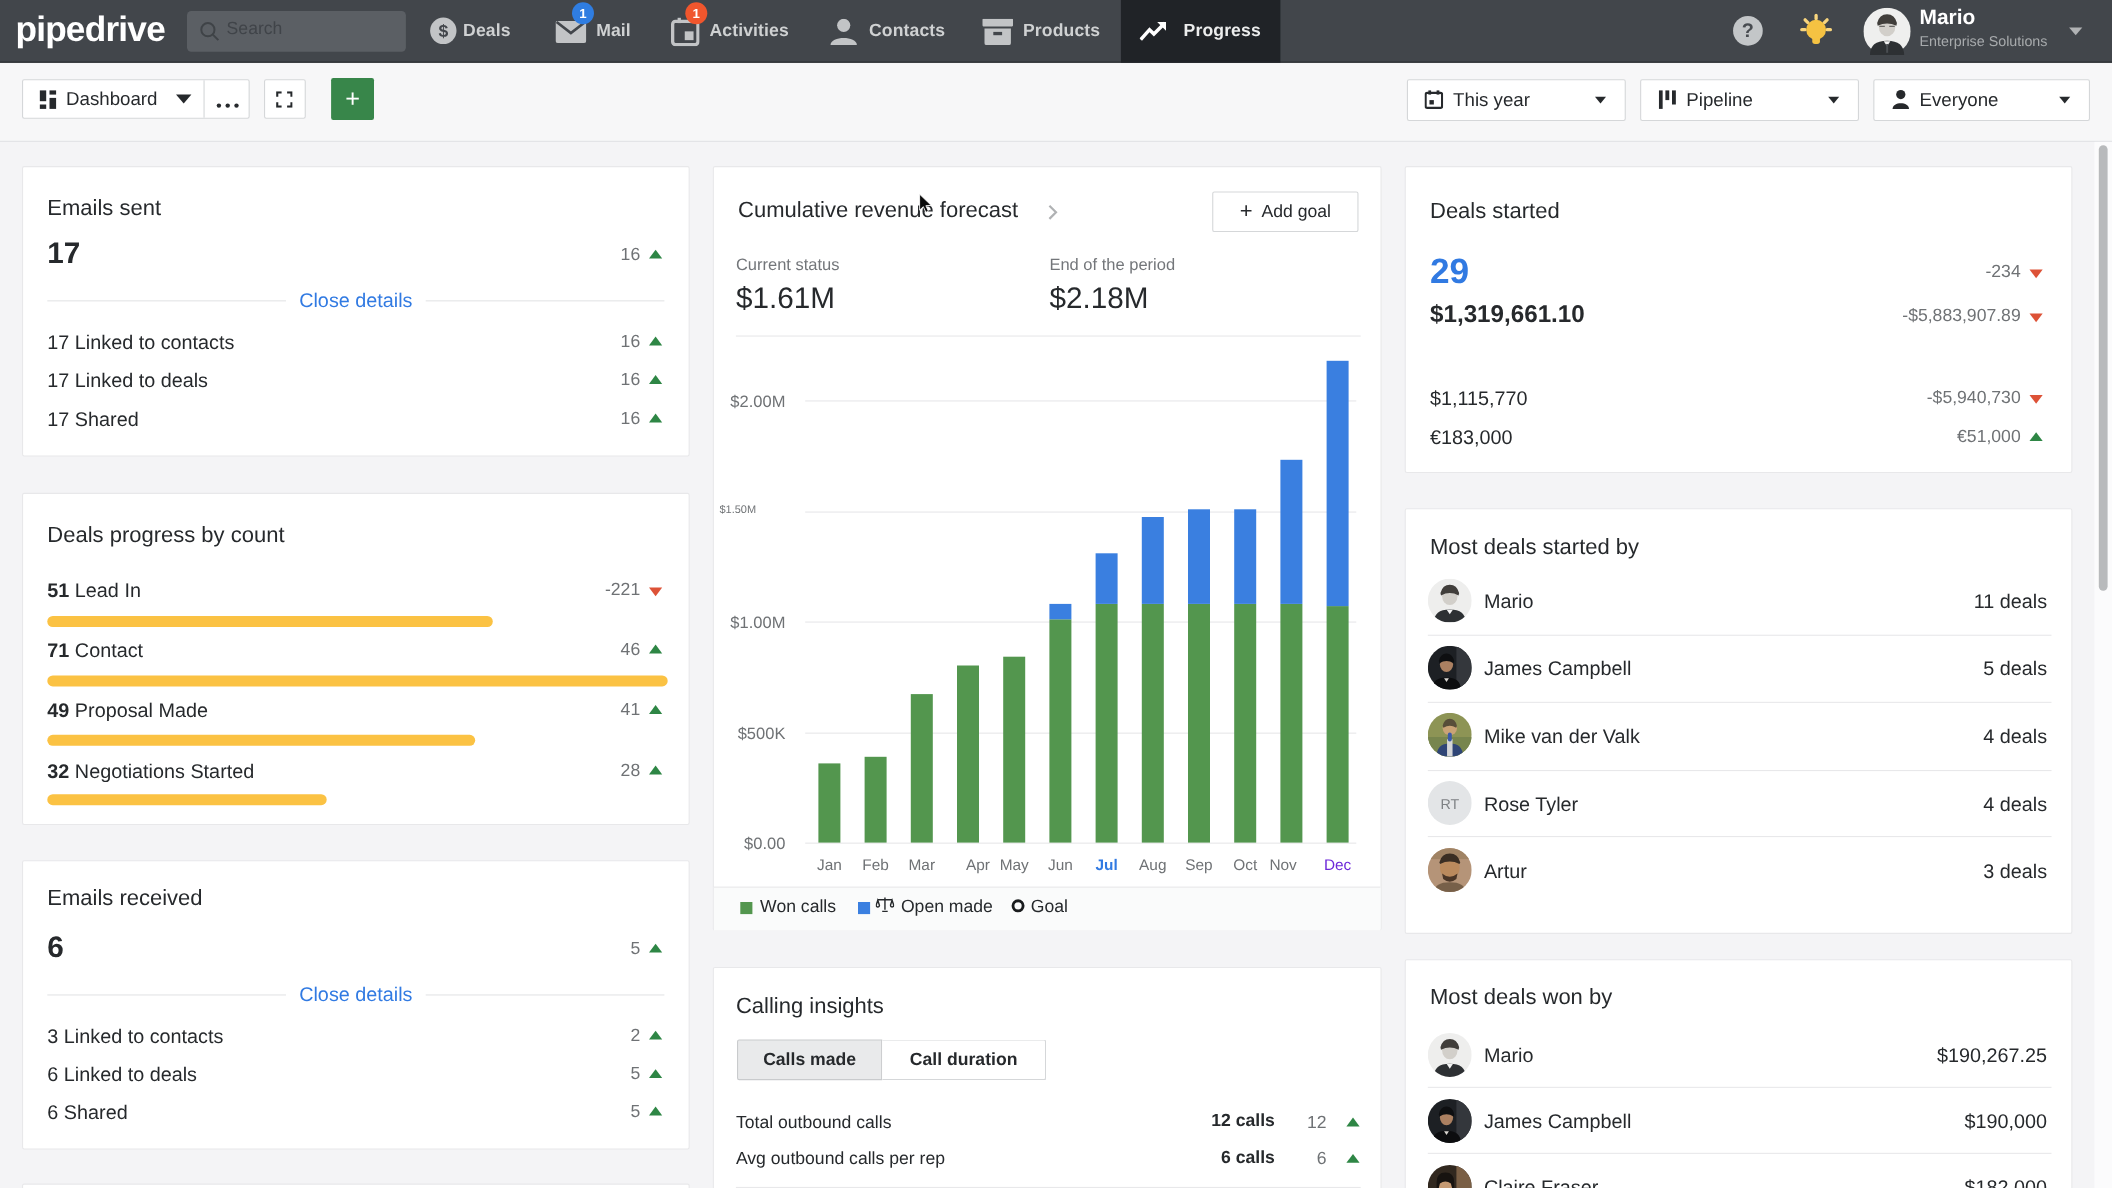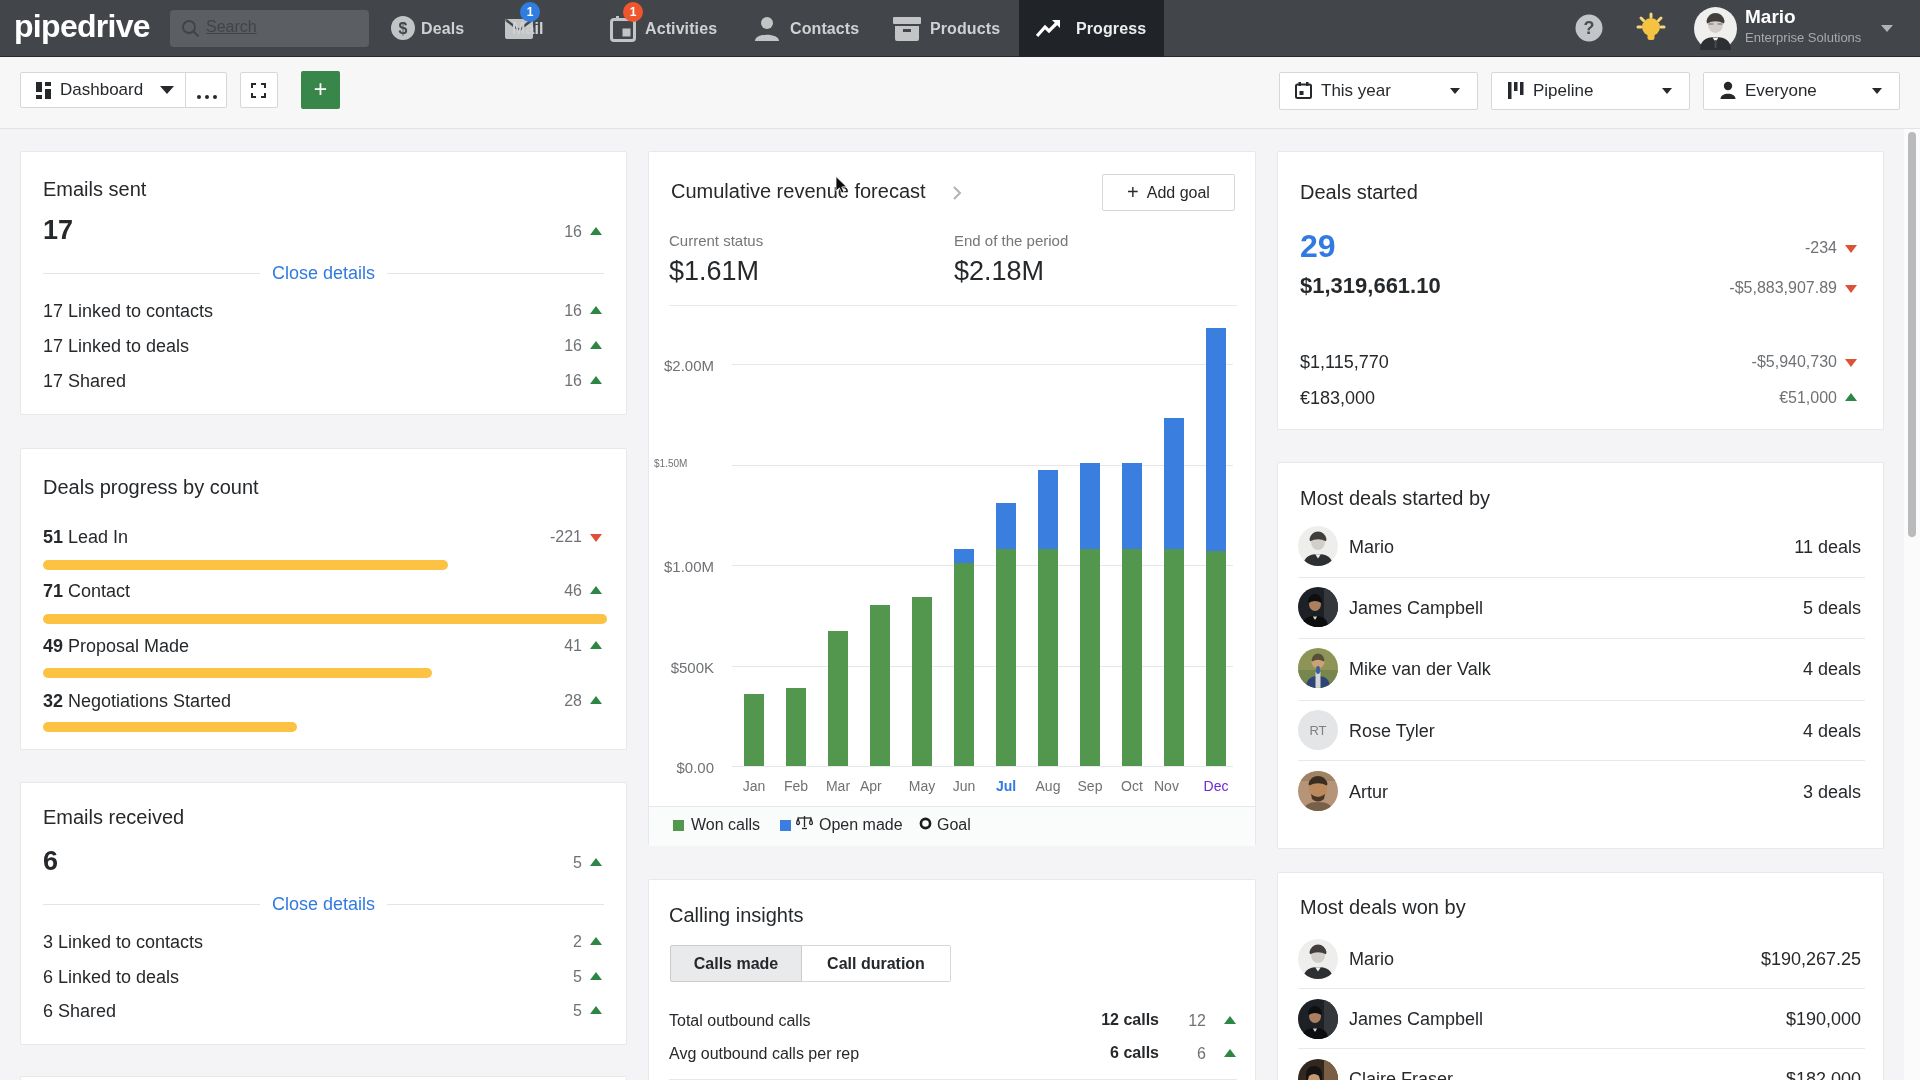--- a/index.html
+++ b/index.html
@@ -4,21 +4,21 @@
 <style>
 * { margin:0; padding:0; box-sizing:border-box; }
 html,body { width:1920px; height:1080px; overflow:hidden; font-family:"Liberation Sans", sans-serif; }
 body { background:#f4f4f6; position:relative; }
 .abs { position:absolute; }
 
 
 #nav { position:absolute; left:0; top:0; width:1920px; height:57px; background:#42464b; border-bottom:1px solid #26282b; }
 #logo { position:absolute; left:14px; top:8px; font-size:32px; font-weight:bold; color:#fff; letter-spacing:-0.7px; }
 #search { position:absolute; left:170px; top:10px; width:199px; height:37px; background:#5b5f64; border:none; border-radius:4px; }
-#search .ph { position:absolute; left:36px; top:8px; font-size:16px; color:#404449;text-decoration:underline; }
+#search .ph { position:absolute; left:36px; top:8px; font-size:16px; color:#404449; }
 .navitem { position:absolute; top:0; height:57px; display:flex; align-items:center; color:#cfd1d2; font-size:16px; font-weight:bold; letter-spacing:0.1px; }
 .badge { position:absolute; width:20px; height:20px; border-radius:10px; color:#fff; font-size:12px; font-weight:bold; text-align:center; line-height:20px; top:2px; }
 #progresstab { position:absolute; left:1019px; top:0; width:145px; height:57px; background:#202327; }
 
 
 #toolbar { position:absolute; left:0; top:58px; width:1920px; height:71px; background:#f7f7f8; border-bottom:1px solid #e2e3e5; }
 .btn { position:absolute; background:#fff; border:1px solid #d5d7d9; border-radius:2px; }
 .caret { width:0; height:0; border-left:5px solid transparent; border-right:5px solid transparent; border-top:6px solid #26292c; display:inline-block; }
 
 
@@ -53,21 +53,21 @@
       <circle cx="13" cy="13" r="12" fill="#c2c4c6"></circle>
       <text x="13" y="18.5" font-size="16" font-weight="bold" fill="#42464b" text-anchor="middle" font-family="Liberation Sans">$</text>
     </svg>
   <div class="navitem" style="left:421px">Deals</div>
 
   <svg class="abs" style="left:505px;top:19px" width="28" height="20" viewBox="0 0 28 20">
       <rect x="0" y="0" width="28" height="20" rx="2" fill="#c2c4c6"></rect>
       <path d="M1 1 L14 11 L27 1" fill="none" stroke="#42464b" stroke-width="2.4"></path>
     </svg>
   <div class="badge" style="left:520px;background:#2f7de1">1</div>
-  <div class="navitem" style="left:512px">Mail</div>
+  <div class="navitem" style="left:542px">Mail</div>
 
   <svg class="abs" style="left:610px;top:16px" width="26" height="26" viewBox="0 0 26 26">
       <rect x="1.5" y="3.5" width="23" height="21" rx="2.5" fill="none" stroke="#c2c4c6" stroke-width="3"></rect>
       <rect x="6" y="0" width="3" height="5" fill="#c2c4c6"></rect>
       <rect x="17" y="0" width="3" height="5" fill="#c2c4c6"></rect>
       <rect x="12.5" y="12.5" width="8" height="8" fill="#c2c4c6"></rect>
     </svg>
   <div class="badge" style="left:623px;background:#f0562d">1</div>
   <div class="navitem" style="left:645px">Activities</div>
 
@@ -282,21 +282,21 @@
   <div class="abs" style="left:473px;top:397px;width:20px;height:217px;background:#53964e"></div>
   <div class="abs" style="left:473px;top:311px;width:20px;height:86px;background:#3a7fe0"></div>
   <div class="abs" style="left:515px;top:397px;width:20px;height:217px;background:#53964e"></div>
   <div class="abs" style="left:515px;top:266px;width:20px;height:131px;background:#3a7fe0"></div>
   <div class="abs" style="left:557px;top:399px;width:20px;height:215px;background:#53964e"></div>
   <div class="abs" style="left:557px;top:176px;width:20px;height:223px;background:#3a7fe0"></div>
 
   <div class="abs" style="left:85px;top:626px;width:40px;text-align:center;font-size:14px;color:#6f7275">Jan</div>
   <div class="abs" style="left:127px;top:626px;width:40px;text-align:center;font-size:14px;color:#6f7275">Feb</div>
   <div class="abs" style="left:169px;top:626px;width:40px;text-align:center;font-size:14px;color:#6f7275">Mar</div>
-  <div class="abs" style="left:211px;top:626px;width:40px;text-align:left;font-size:14px;color:#6f7275">Apr</div>
+  <div class="abs" style="left:211px;top:626px;width:40px;text-align:right;font-size:14px;color:#6f7275">Apr</div>
   <div class="abs" style="left:253px;top:626px;width:40px;text-align:center;font-size:14px;color:#6f7275">May</div>
   <div class="abs" style="left:295px;top:626px;width:40px;text-align:center;font-size:14px;color:#6f7275">Jun</div>
   <div class="abs" style="left:337px;top:626px;width:40px;text-align:center;font-size:14px;color:#317ae2;font-weight:bold">Jul</div>
   <div class="abs" style="left:379px;top:626px;width:40px;text-align:center;font-size:14px;color:#6f7275">Aug</div>
   <div class="abs" style="left:421px;top:626px;width:40px;text-align:center;font-size:14px;color:#6f7275">Sep</div>
   <div class="abs" style="left:463px;top:626px;width:40px;text-align:center;font-size:14px;color:#6f7275">Oct</div>
   <div class="abs" style="left:505px;top:626px;width:40px;font-size:14px;color:#6f7275">Nov</div>
   <div class="abs" style="left:547px;top:626px;width:40px;text-align:center;font-size:14px;color:#6d28d9">Dec</div>
 
   <div class="abs" style="left:0;top:654px;width:606px;height:40px;background:#fafbfb;border-top:1px solid #e8e8ea"></div>

